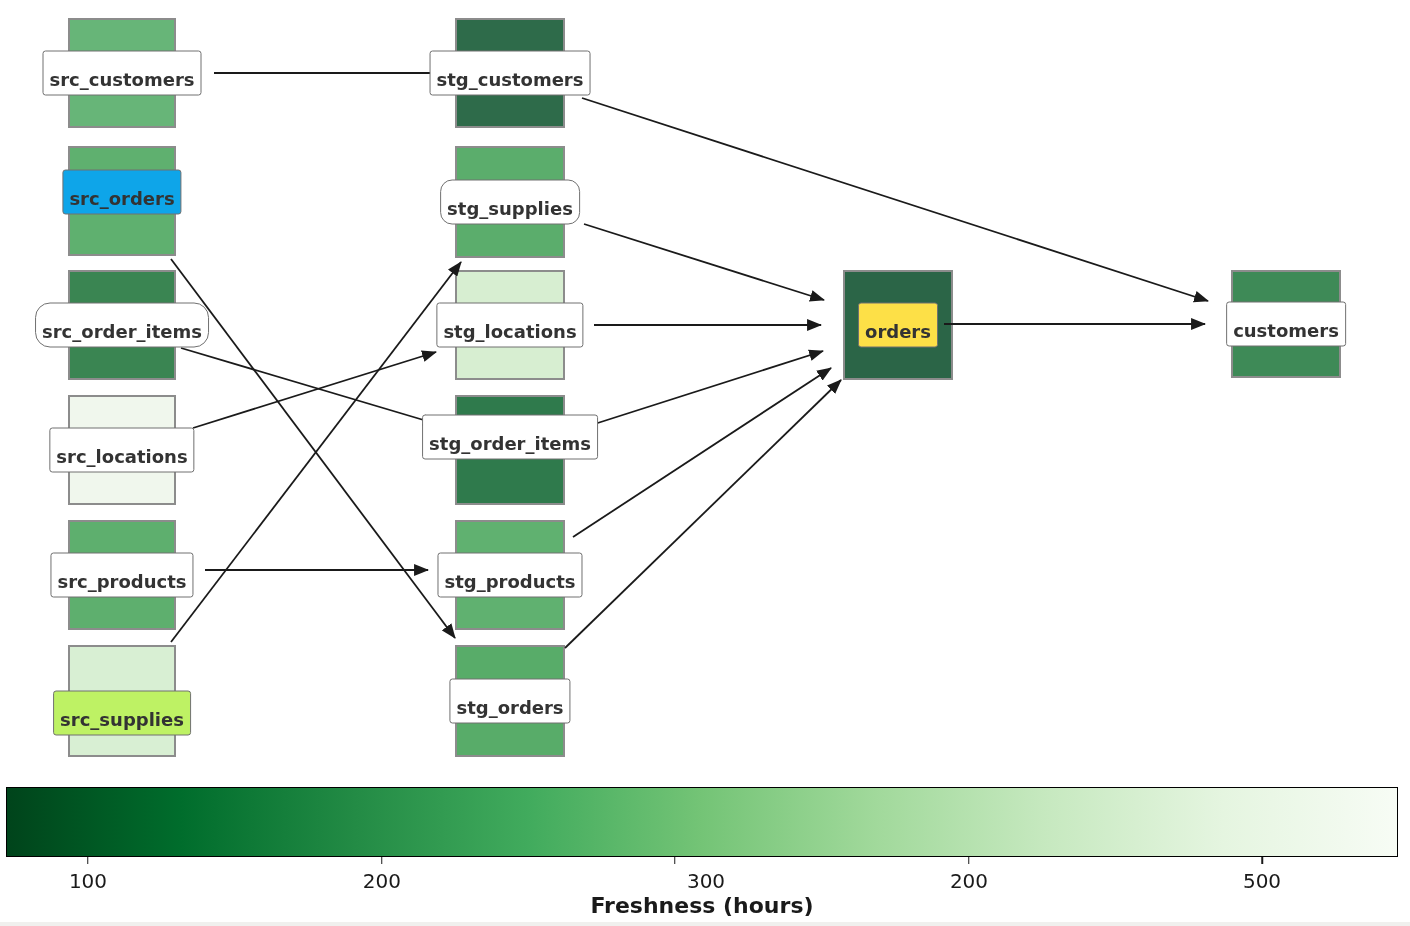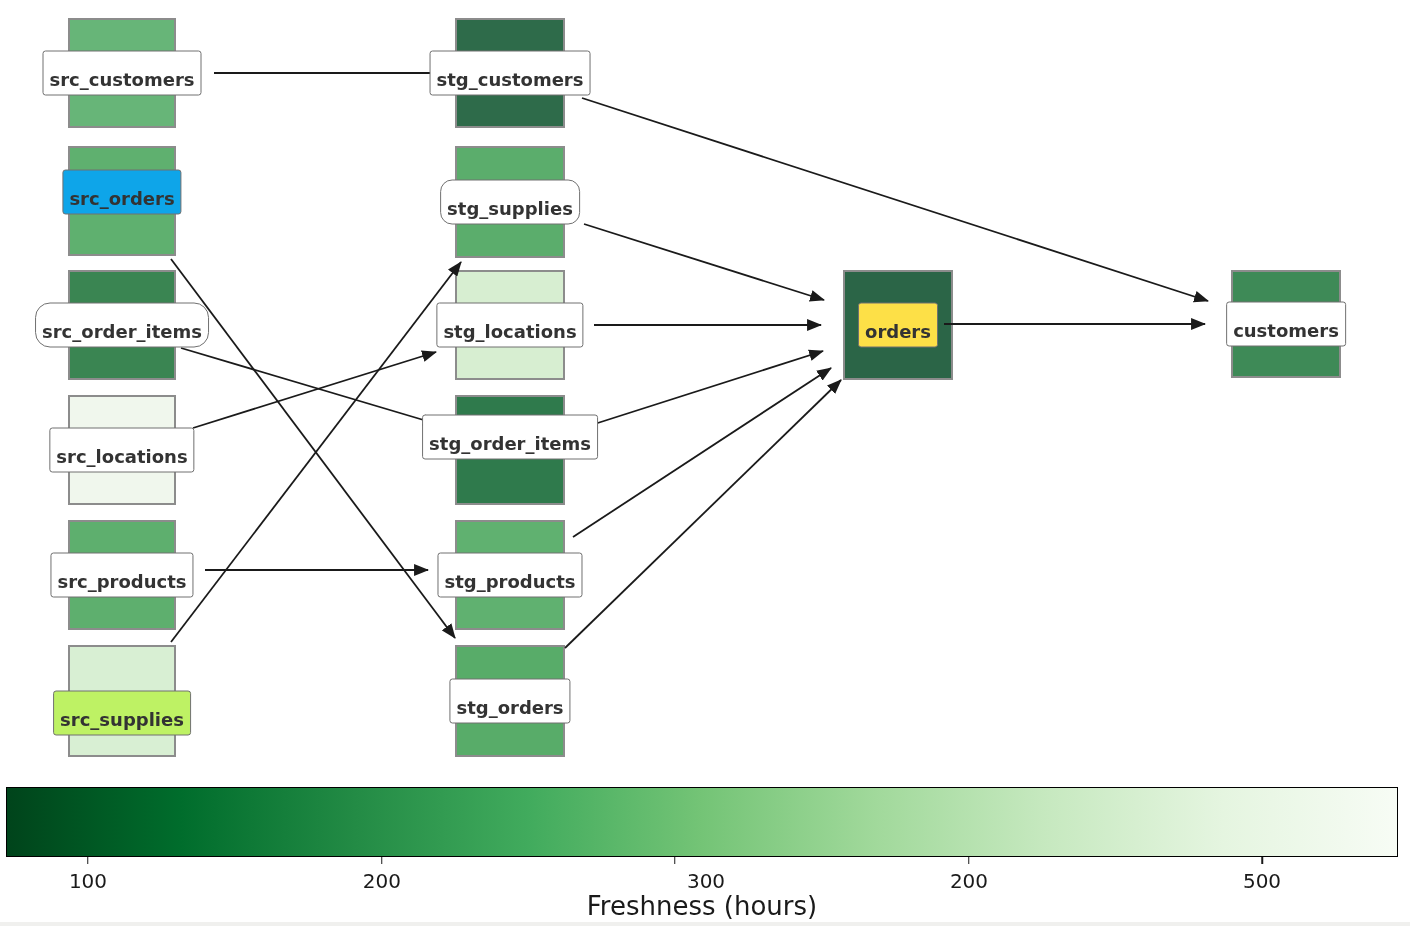--- a/index.html
+++ b/index.html
@@ -52,25 +52,26 @@
     transform:translateX(-50%);
     font-size:20px;
     line-height:22px;
     color:#1a1a1a;
     z-index:1;
     white-space:nowrap;
   }
   #cbar-axis-label {
     position:absolute;
     transform:translateX(-50%);
-    font-size:26px;
+    font-size:22px;
     line-height:22px;
     color:#1a1a1a;
     z-index:1;
     white-space:nowrap;
+    font-weight:bold;
   }
   #bottom-strip {
     position:absolute;
     left:0; bottom:0;
     width:1410px; height:4px;
     background:#f0f0ee;
     z-index:0;
   }
 </style>
 </head>

